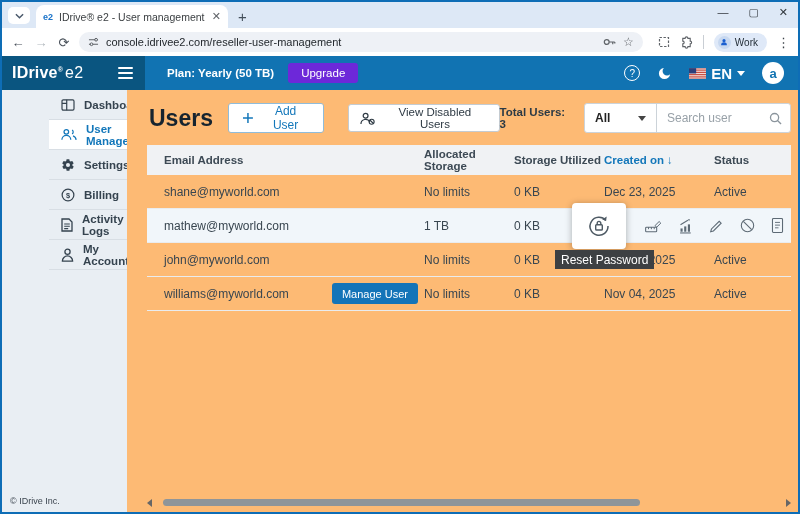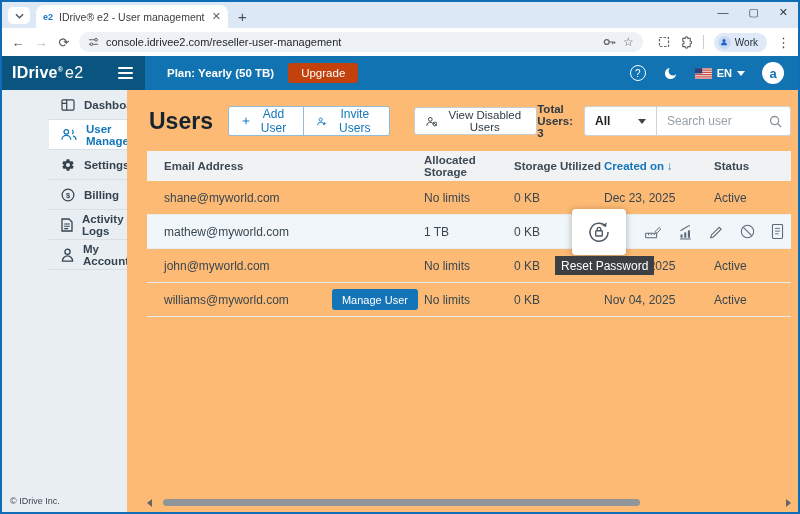--- a/index.html
+++ b/index.html
@@ -34,24 +34,24 @@
   
   .appheader { height: 34px; display: flex; }
   .brand { width: 143px; background: #0a5580; color: #fff; display: flex; align-items: center; justify-content: space-between; padding: 0 12px 0 10px; }
   .logo { font-size: 16px; font-weight: bold; letter-spacing: .2px; }
   .logo sup { font-size: 7px; }
   .logo .e2 { font-weight: normal; margin-left: 2px; }
   .hamburger { display: flex; flex-direction: column; gap: 3px; }
   .hamburger span { width: 15px; height: 2px; background: #fff; border-radius: 1px; }
   .planbar { flex: 1; background: #1173b2; display: flex; align-items: center; padding: 0 14px 0 22px; gap: 14px; color: #fff; }
   .plan-label { font-size: 11.5px; font-weight: bold; }
-  .upgrade-btn { background: #c2410c; color: #fff; font-size: 11.5px; border: none; border-radius: 3px; padding: 3px 13px; height: 20px; cursor: pointer; }
+  .upgrade-btn { background: #6d28d9; color: #fff; font-size: 11.5px; border: none; border-radius: 3px; padding: 3px 13px; height: 20px; cursor: pointer; }
   .hdr-right { margin-left: auto; display: flex; align-items: center; gap: 17px; }
   .help-ic { width: 16px; height: 16px; border: 1.4px solid #fff; border-radius: 50%; font-size: 10px; display: flex; align-items: center; justify-content: center; }
-  .lang { display: flex; align-items: center; gap: 5px; font-size: 11px; font-weight: bold; }
+  .lang { display: flex; align-items: center; gap: 5px; font-size: 15px; font-weight: bold; }
   .caret { width: 0; height: 0; border-left: 4px solid transparent; border-right: 4px solid transparent; border-top: 5px solid #fff; }
   .avatar { width: 22px; height: 22px; background: #fff; color: #1173b2; border-radius: 50%; font-size: 13px; font-weight: bold; display: flex; align-items: center; justify-content: center; }
   
   .workspace { display: flex; height: 422px; }
   .sidebar { width: 125px; background: #e9eef3; position: relative; flex-shrink: 0; padding-left: 47px; }
   .side-item { height: 30px; display: flex; align-items: center; gap: 9px; padding-left: 12px; font-size: 11.5px; font-weight: bold; color: #35434f; border-bottom: 1px solid #d8dee4; cursor: pointer; }
   .side-item svg { flex-shrink: 0; }
   .side-item.active { background: #fff; color: #1377ba; }
   .side-footer { position: absolute; bottom: 6px; left: 8px; font-size: 9px; color: #3d4650; }
   .main { flex: 1; position: relative; background: #fdba74; overflow: hidden; }
@@ -242,28 +242,20 @@
 
   <div class="main">
     <div class="page-head">
       <span class="page-title">Users</span>
       <div class="btn-group">
         <button class="btn-blue">
           <svg width="12" height="12" viewBox="0 0 12 12">
               <path d="M6 1v10M1 6h10" stroke="currentColor" stroke-width="1.5"></path>
             </svg>
           <span>Add User</span>
-        </button>
-        <button class="btn-blue">
-          <svg width="14" height="13" viewBox="0 0 15 14">
-              <circle cx="6" cy="4" r="2.6" fill="none" stroke="currentColor" stroke-width="1.4"></circle>
-              <path d="M1 13a5 5 0 0 1 10 0" fill="none" stroke="currentColor" stroke-width="1.4"></path>
-              <path d="M12 8v4M10 10h4" stroke="currentColor" stroke-width="1.4"></path>
-            </svg>
-          <span>Invite Users</span>
         </button>
       </div>
       <button class="btn-gray">
         <svg width="15" height="13" viewBox="0 0 16 14">
             <circle cx="6" cy="4" r="2.6" fill="none" stroke="currentColor" stroke-width="1.3"></circle>
             <path d="M1 13a5 5 0 0 1 9.5-2.2" fill="none" stroke="currentColor" stroke-width="1.3"></path>
             <circle cx="12.5" cy="10.5" r="2.7" fill="none" stroke="currentColor" stroke-width="1.2"></circle>
             <path d="M10.6 8.6l3.8 3.8" stroke="currentColor" stroke-width="1.2"></path>
           </svg>
         <span>View Disabled Users</span>

